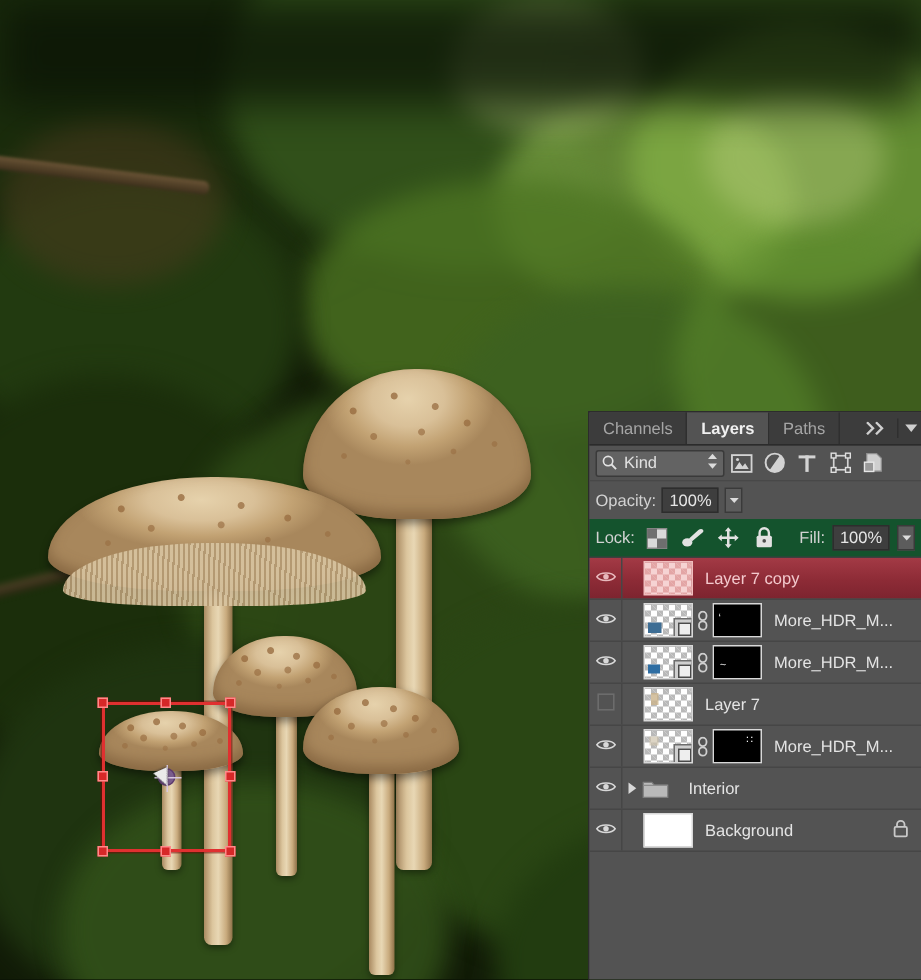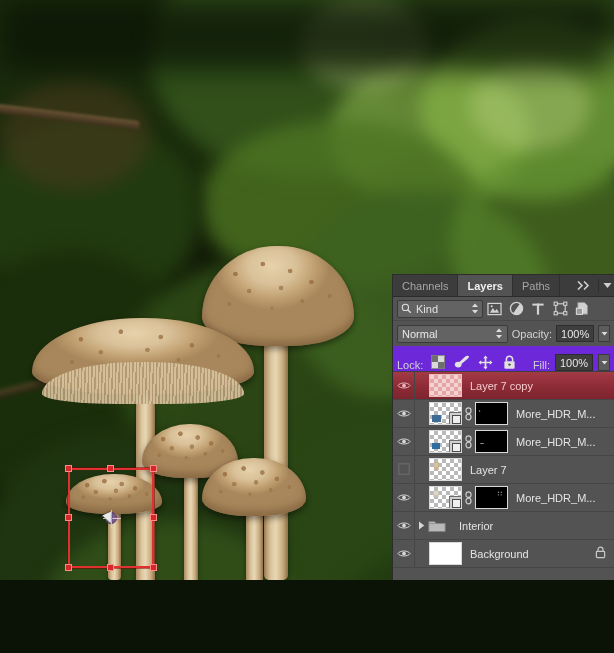--- a/index.html
+++ b/index.html
@@ -3,21 +3,21 @@
 <meta charset="utf-8">
 <style>
   * { box-sizing: border-box; margin: 0; padding: 0; }
   html, body {
     width: 614px; height: 653px;
     overflow: hidden;
     font-family: "Liberation Sans", sans-serif;
     background: #0b1206;
   }
 
-  #app { position: relative; width: 614px; height: 580px; overflow: hidden; }
+  #app { position: relative; width: 614px; height: 653px; overflow: hidden; }
 
   
   #canvas-photo {
     position: absolute; inset: 0;
     background-color: #111b07;
     overflow: hidden;
   }
   .moss-layer { position: absolute; border-radius: 50%; filter: blur(9px); }
 
   
@@ -165,22 +165,22 @@
   .num-field {
     height:17px; min-width:38px; background:#3e3e3e; border:1px solid #2d2d2d;
     color:#e6e6e6; font-size:11px; display:flex; align-items:center; justify-content:center;
     padding:0 3px;
   }
   .num-arrow { width:12px; height:17px; background:#5c5c5c; border:1px solid #3a3a3a;
     display:flex; align-items:center; justify-content:center; font-size:7px; color:#ddd; }
 
   
   #lock-row {
-    height:26px; display:flex; align-items:flex-end; padding:0 4px; gap:5px;
-    background:#6d28d9; border-bottom:1px solid #3f3f3f;
+    height:26px; display:flex; align-items:center; padding:0 4px; gap:5px;
+    background:#14532d; border-bottom:1px solid #3f3f3f;
   }
   .lock-ico { width:19px; height:18px; display:flex; align-items:center; justify-content:center; color:#d8d8d8; }
 
   
   #layer-list { flex:1; background:#535353; overflow:hidden; }
   .layer-row {
     height:28px; display:flex; align-items:center;
     border-bottom:1px solid #464646;
     position:relative;
   }
@@ -372,29 +372,20 @@
       </div>
       <div class="filter-ico">
         <svg width="15" height="15" viewBox="0 0 16 16" aria-hidden="true">
           <path d="M3 1.5 H10 L13.4 4.8 V14 H3 Z" fill="#cfcfcf" stroke="#8e8e8e" stroke-width="0.9"></path>
           <rect x="1.4" y="7.6" width="6.6" height="6.6" fill="#9a9a9a" stroke="#e6e6e6" stroke-width="1"></rect>
         </svg>
       </div>
     </div>
 
     <div id="blend-row">
-      <div id="blend-select">
-        <span>Normal</span>
-        <span class="spin">
-          <svg width="8" height="11" viewBox="0 0 8 11" aria-hidden="true">
-            <path d="M4 0.5 L7 4 L1 4 Z" fill="#dcdcdc"></path>
-            <path d="M4 10.5 L7 7 L1 7 Z" fill="#dcdcdc"></path>
-          </svg>
-        </span>
-      </div>
       <span class="num-label">Opacity:</span>
       <span class="num-field">100%</span>
       <span class="num-arrow">
         <svg width="7" height="5" viewBox="0 0 7 5" aria-hidden="true">
             <path d="M0.5 1 L6.5 1 L3.5 4.4 Z" fill="#dcdcdc"></path>
           </svg>
       </span>
     </div>
 
     <div id="lock-row">

